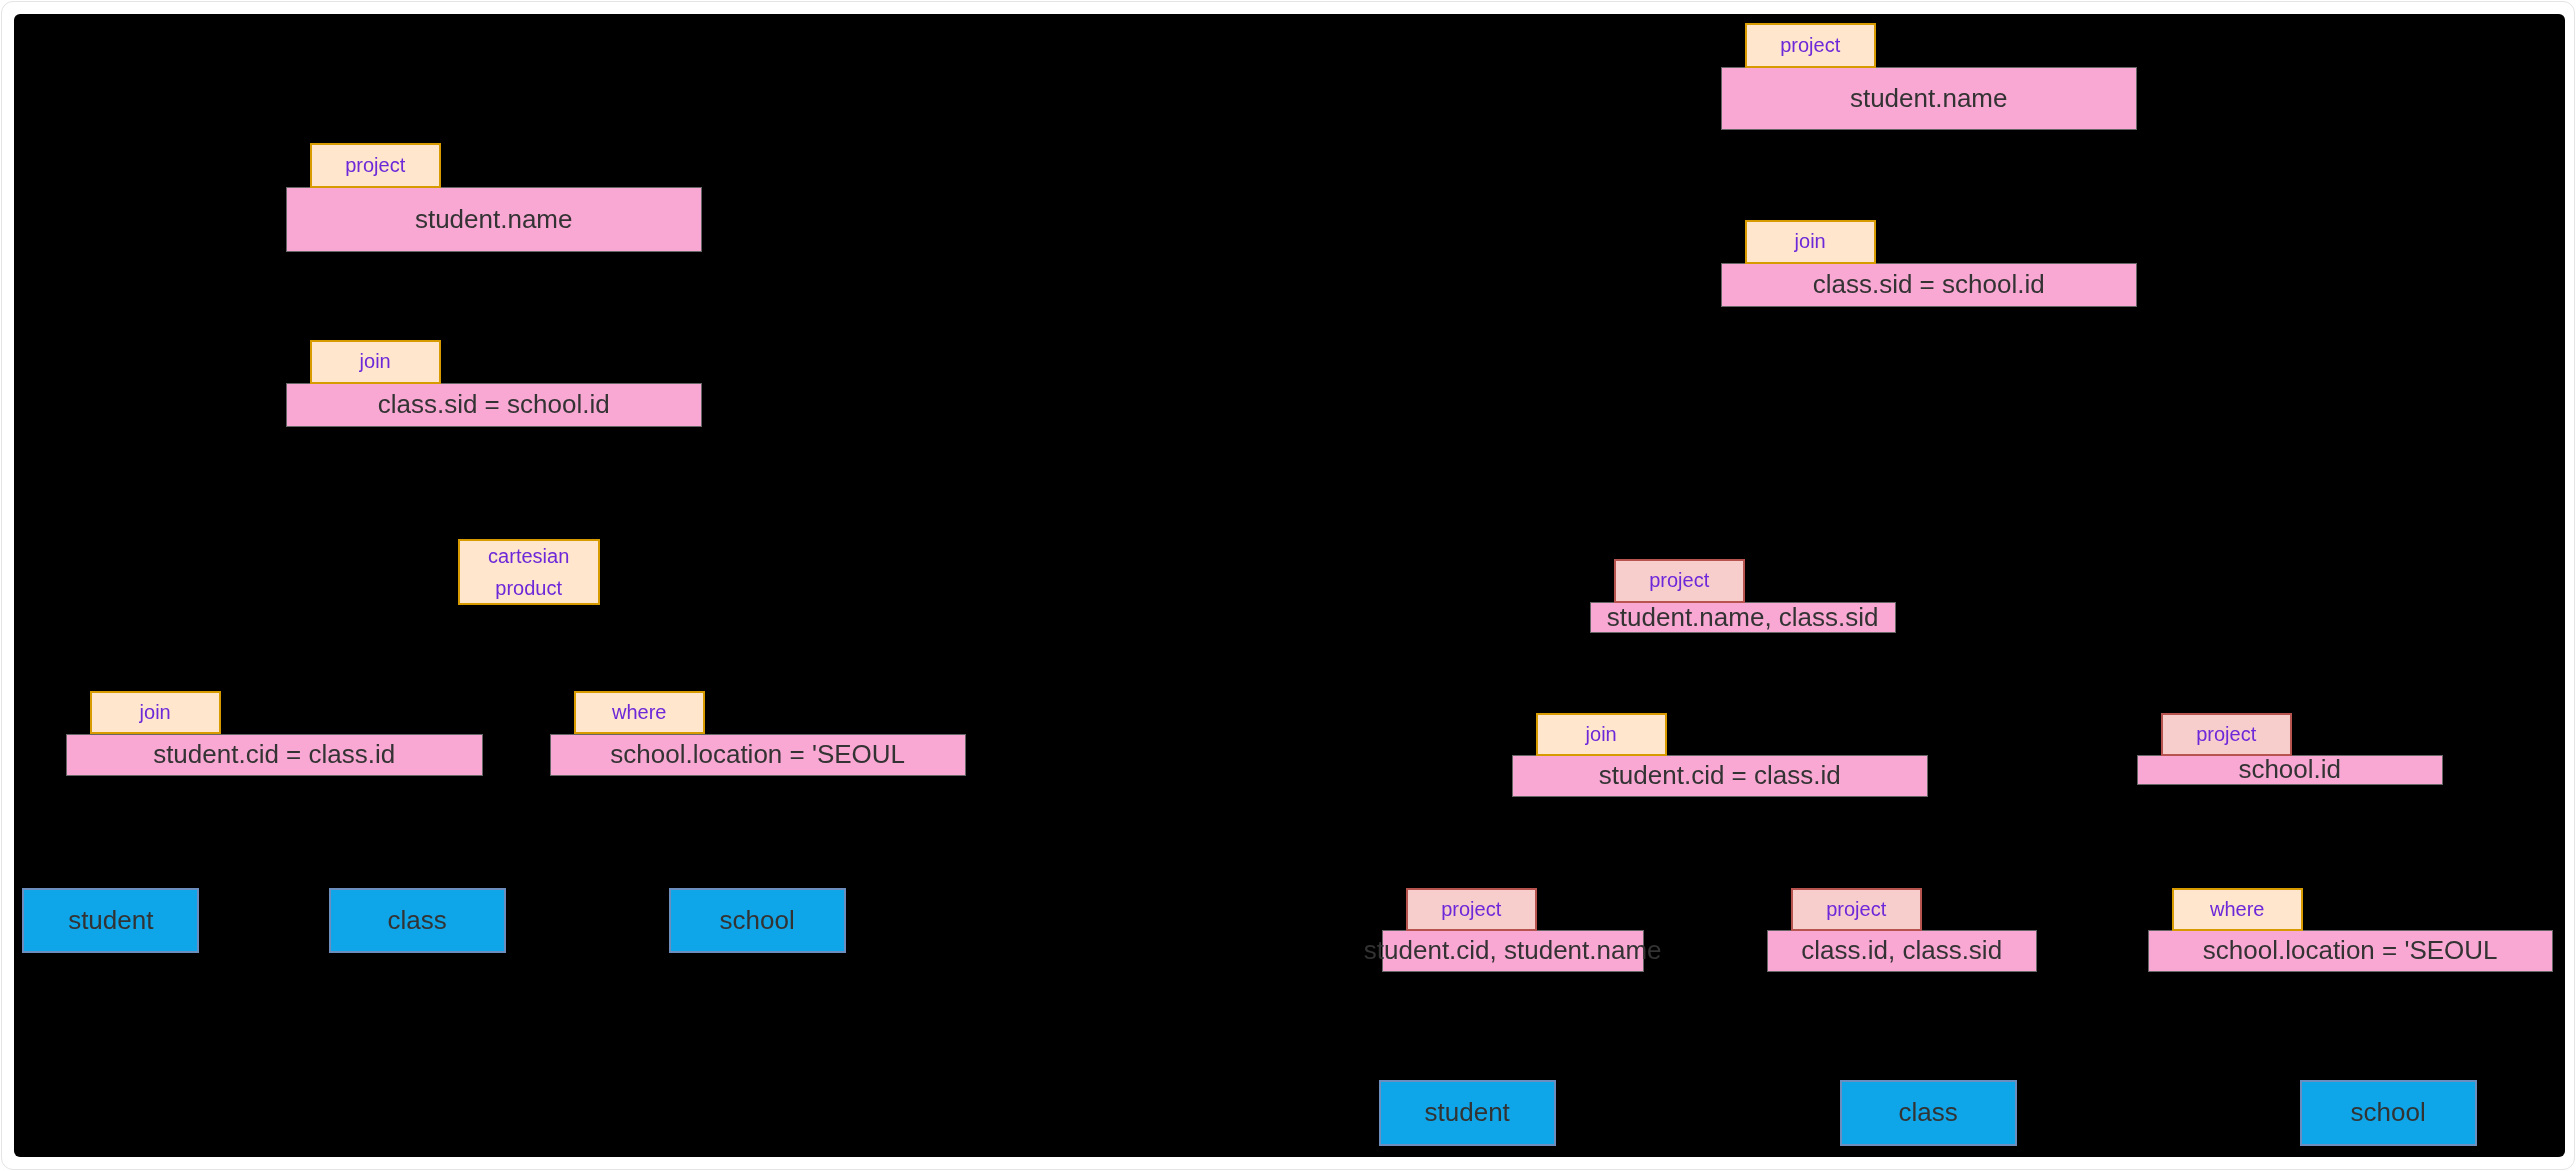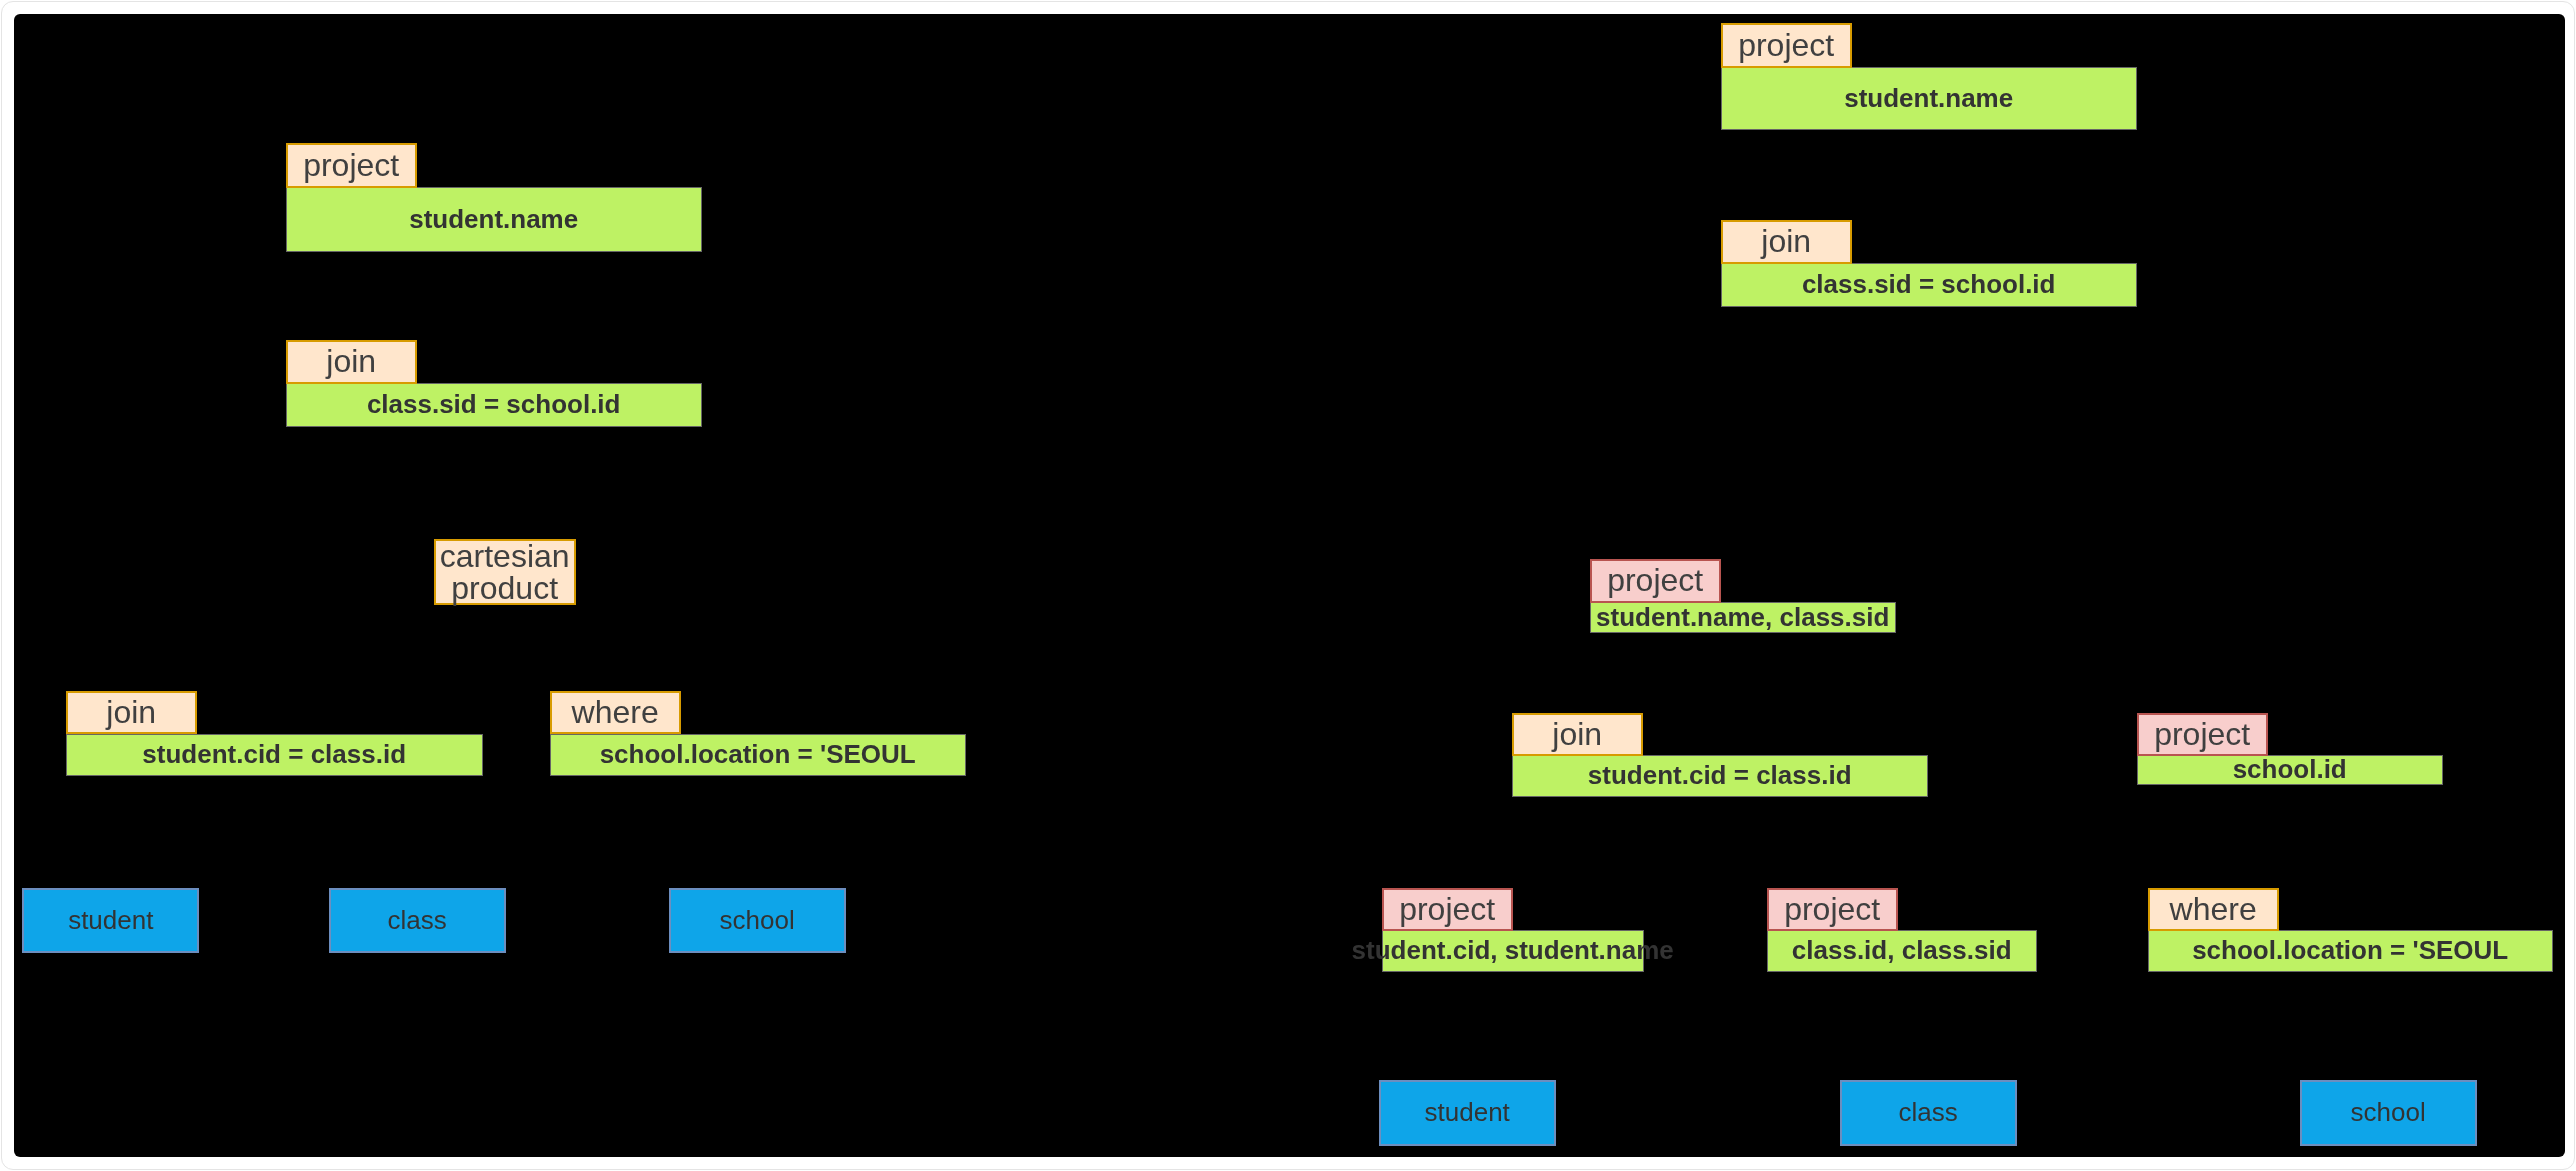--- a/index.html
+++ b/index.html
@@ -28,48 +28,48 @@
     height: 1143px;
     background: #000000;
     border-radius: 6px;
   }
   .node-label {
     position: absolute;
     box-sizing: border-box;
     display: flex;
     align-items: center;
     justify-content: center;
-    font-size: 32px;
-    color: #404040;
+    font-size: 20px;
+    color: #6d28d9;
     text-align: center;
     z-index: 2;
     line-height: 31px;
+    margin-left: 24px;
   }
   .node-label.orange {
     background: #ffe6cc;
     border: 2.6px solid #d79b00;
   }
   .node-label.pink {
     background: #f8cecc;
     border: 2.6px solid #b85450;
   }
   .node-value {
     position: absolute;
     box-sizing: border-box;
     display: flex;
     align-items: center;
     justify-content: center;
     font-size: 26px;
     color: #333333;
-    background: #bef264;
+    background: #f9a8d4;
     border: 1.7px solid #666666;
     text-align: center;
     white-space: nowrap;
     z-index: 1;
-    font-weight: bold;
   }
   .leaf {
     position: absolute;
     box-sizing: border-box;
     display: flex;
     align-items: center;
     justify-content: center;
     font-size: 26px;
     color: #333333;
     background: #0ea5e9;

